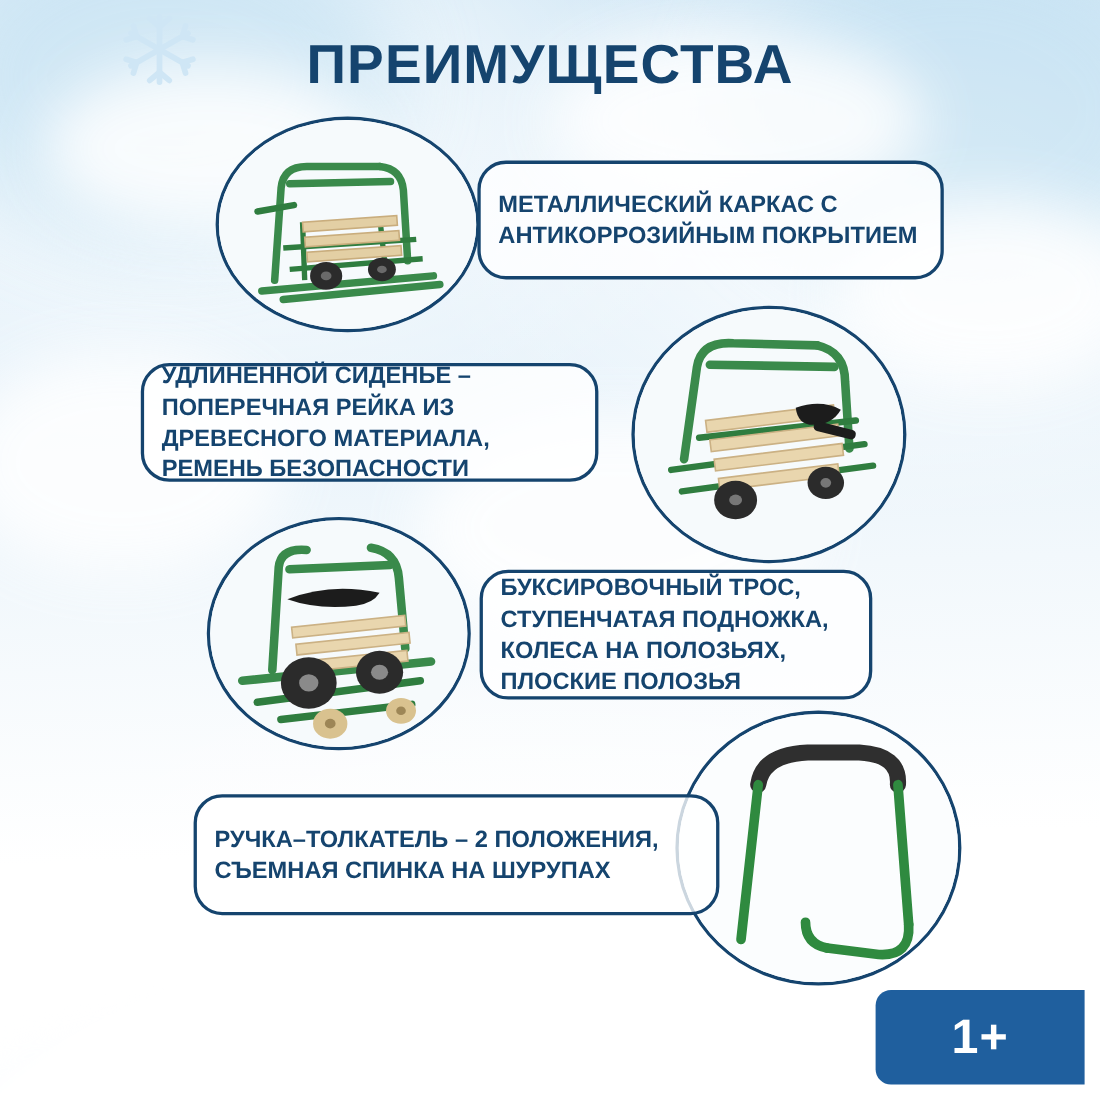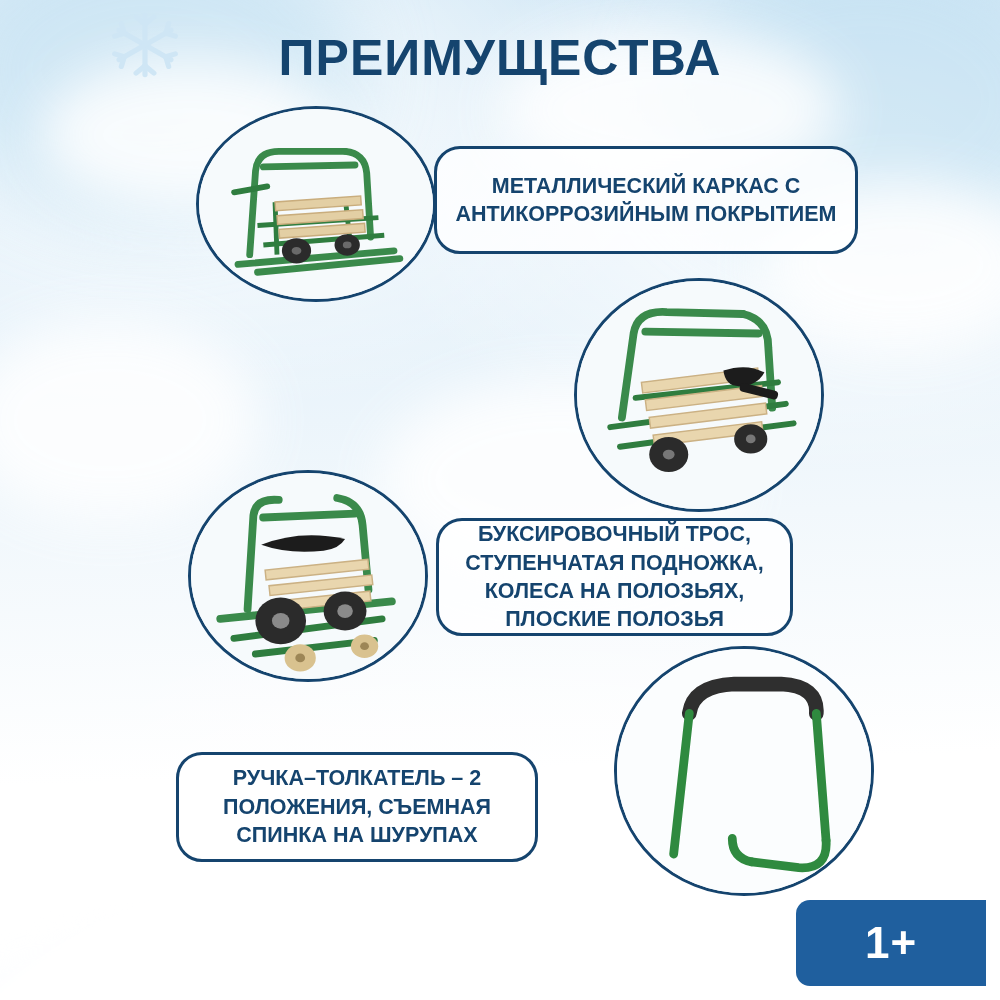--- a/index.html
+++ b/index.html
@@ -99,31 +99,31 @@
   .callout {
     position: absolute;
     box-sizing: border-box;
     border: 3px solid #15446e;
     border-radius: 26px;
     background: rgba(255,255,255,0.78);
     color: #15446e;
     font-weight: bold;
     font-size: 21.5px;
     line-height: 1.32;
-    text-align: center;
+    text-align: left;
     display: flex;
     align-items: center;
     justify-content: center;
     padding: 10px 16px;
   }
 
   .c1 { left: 434px; top: 146px; width: 424px; height: 108px; }
   .c2 { left: 128px; top: 330px; width: 416px; height: 108px; }
   .c3 { left: 436px; top: 518px; width: 357px; height: 118px; }
-  .c4 { left: 176px; top: 752px; width: 362px; height: 110px; }
+  .c4 { left: 176px; top: 722px; width: 478px; height: 110px; }
 
   
   .photo {
     position: absolute;
     box-sizing: border-box;
     border: 3px solid #15446e;
     border-radius: 50%;
     overflow: hidden;
     background: #f4f8fb;
   }
@@ -302,20 +302,23 @@
       <path d="M74 66 L58 210" stroke="#2f8a3f" stroke-width="9" fill="none" stroke-linecap="round"></path>
       <path d="M204 66 L214 196" stroke="#2f8a3f" stroke-width="9" fill="none" stroke-linecap="round"></path>
       <path d="M214 196 Q216 226 186 224 L138 218" stroke="#2f8a3f" stroke-width="9" fill="none" stroke-linecap="round"></path>
       <path d="M138 218 Q118 214 118 194" stroke="#2f8a3f" stroke-width="9" fill="none" stroke-linecap="round"></path>
     </svg>
   </div>
 
   <div class="callout c1">
     <span>МЕТАЛЛИЧЕСКИЙ КАРКАС С АНТИКОРРОЗИЙНЫМ ПОКРЫТИЕМ</span>
   </div>
+  <div class="callout c2">
+    <span>УДЛИНЕННОЙ СИДЕНЬЕ – ПОПЕРЕЧНАЯ РЕЙКА ИЗ  ДРЕВЕСНОГО МАТЕРИАЛА, РЕМЕНЬ БЕЗОПАСНОСТИ</span>
+  </div>
   <div class="callout c3">
     <span>БУКСИРОВОЧНЫЙ ТРОС, СТУПЕНЧАТАЯ ПОДНОЖКА, КОЛЕСА НА ПОЛОЗЬЯХ, ПЛОСКИЕ ПОЛОЗЬЯ</span>
   </div>
   <div class="callout c4">
     <span>РУЧКА–ТОЛКАТЕЛЬ – 2 ПОЛОЖЕНИЯ, СЪЕМНАЯ СПИНКА НА ШУРУПАХ</span>
   </div>
 
   <div class="age-badge">
     <span class="age-badge-text">1+</span>
   </div>

